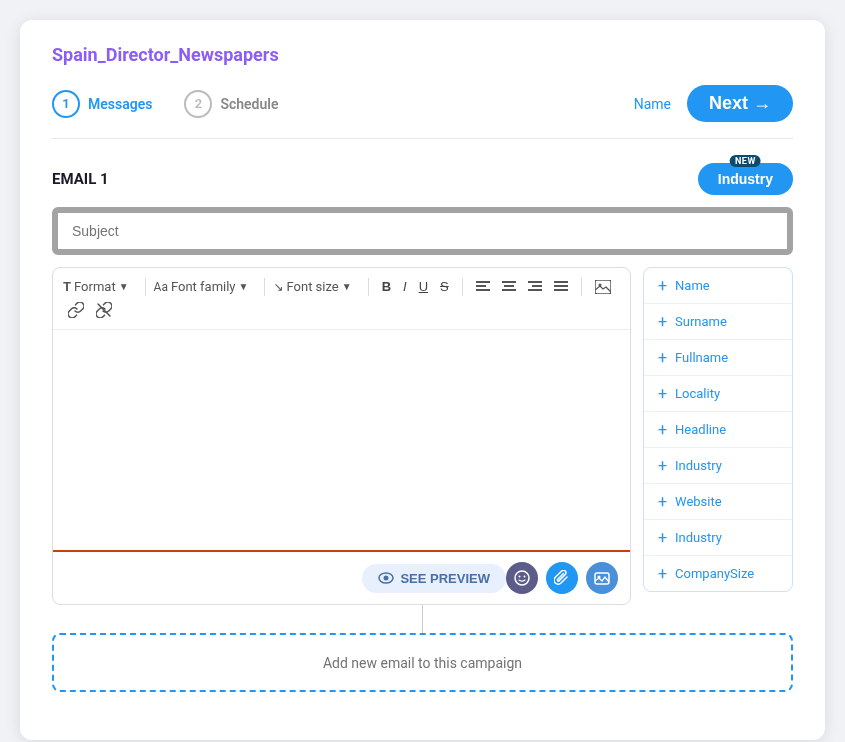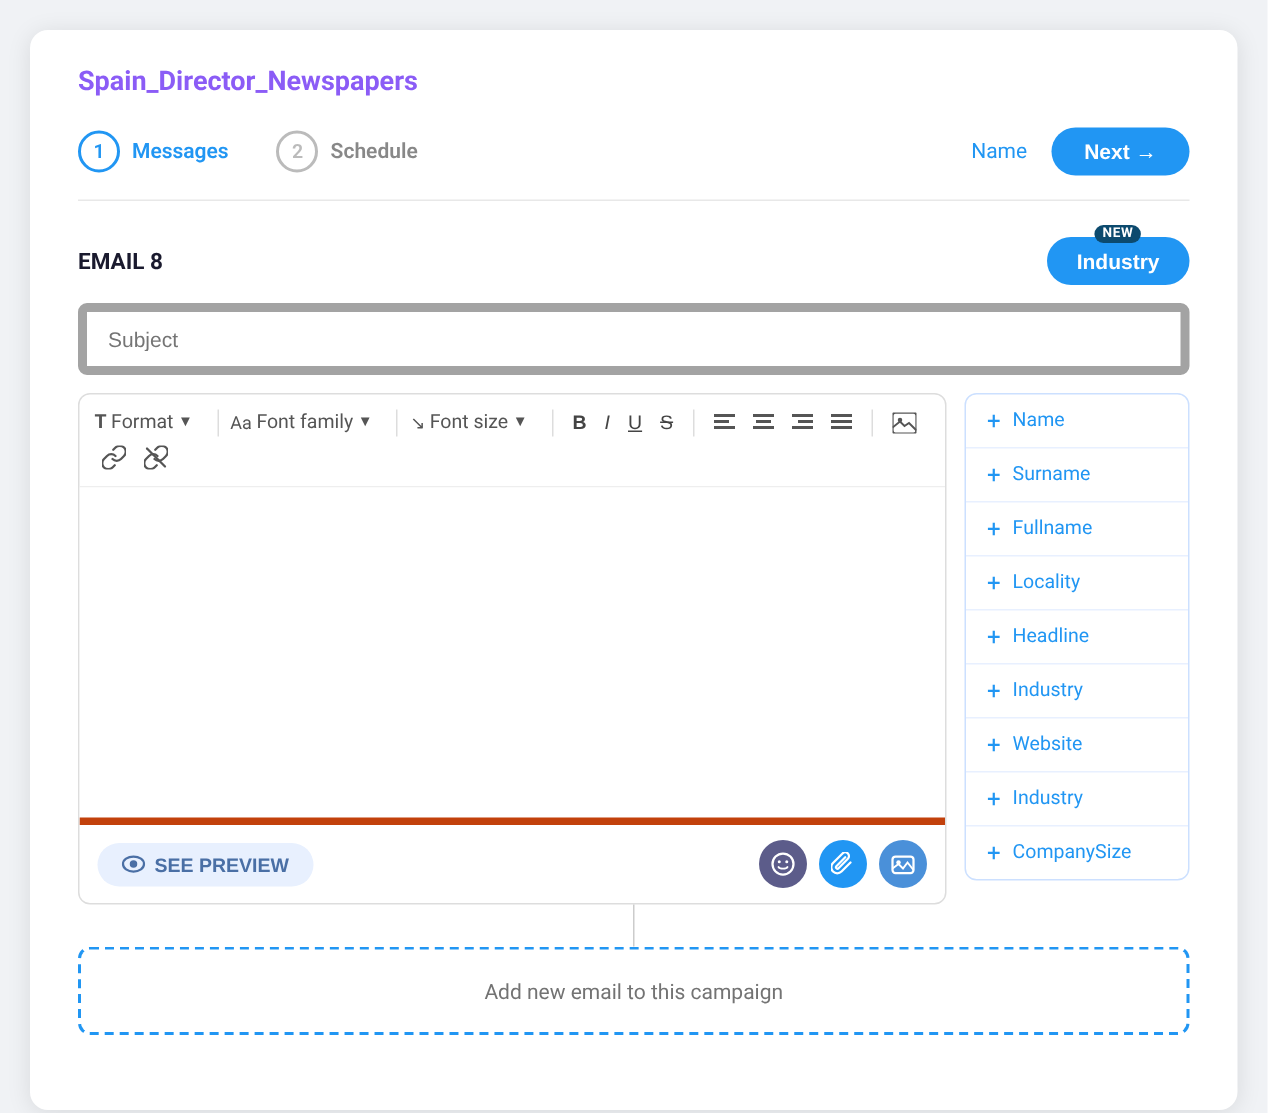--- a/index.html
+++ b/index.html
@@ -82,21 +82,21 @@
       font-size: 14px;
       cursor: pointer;
       text-decoration: none;
     }
     .next-btn {
       background: #2196f3;
       color: #fff;
       border: none;
       border-radius: 20px;
       padding: 8px 22px;
-      font-size: 14px;
+      font-size: 18px;
       font-weight: 600;
       cursor: pointer;
       display: flex;
       align-items: center;
       gap: 6px;
     }
     
     .email-section-header {
       display: flex;
       align-items: center;
@@ -207,24 +207,23 @@
     .format-btn.underline { text-decoration: underline; }
     .format-btn.strikethrough { text-decoration: line-through; }
     .editor-body {
       min-height: 220px;
       background: #fff;
       padding: 12px;
     }
     .editor-footer {
       display: flex;
       align-items: center;
-      justify-content: space-between;
+      justify-content: flex-end;
       padding: 10px 12px;
-      border-top: 5px solid #c2410c;
-      gap: 24px;
+      border-top: 2px solid #c2410c;
     }
     .preview-btn {
       display: flex;
       align-items: center;
       gap: 6px;
       background: #e8f0fe;
       border: none;
       border-radius: 20px;
       padding: 7px 16px;
       font-size: 13px;
@@ -320,21 +319,21 @@
       </div>
     </div>
     <div class="wizard-actions">
       <a class="back-link">Name</a>
       <button class="next-btn">Next →</button>
     </div>
   </div>
 
   
   <div class="email-section-header">
-    <span class="email-label">EMAIL 8</span>
+    <span class="email-label">EMAIL 1</span>
     <div class="templates-btn-wrap">
       <span class="new-badge">NEW</span>
       <button class="templates-btn">Industry</button>
     </div>
   </div>
 
   
   <input class="subject-input" type="text" placeholder="Subject" style="">
 
   

